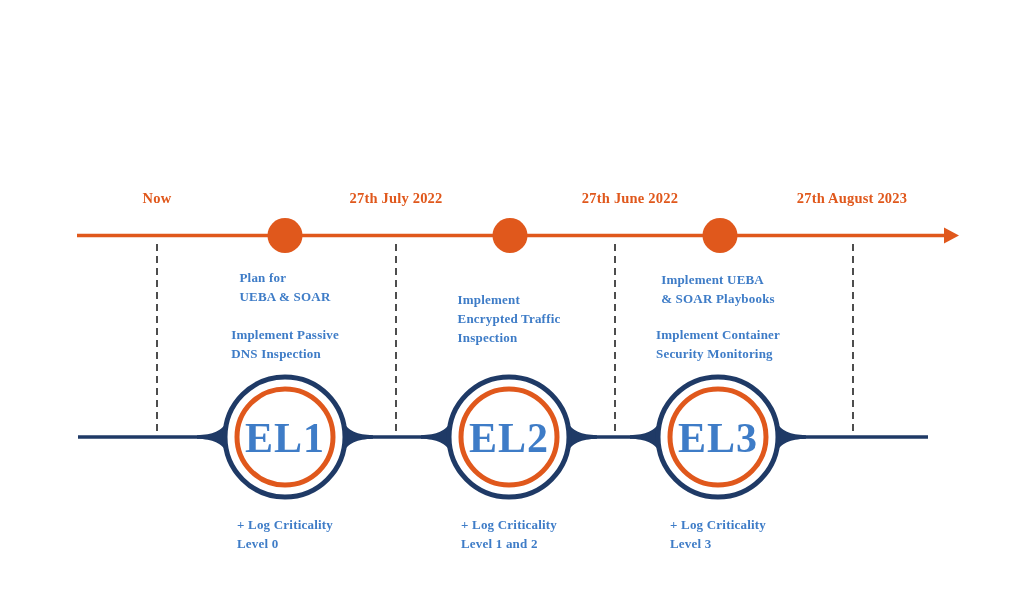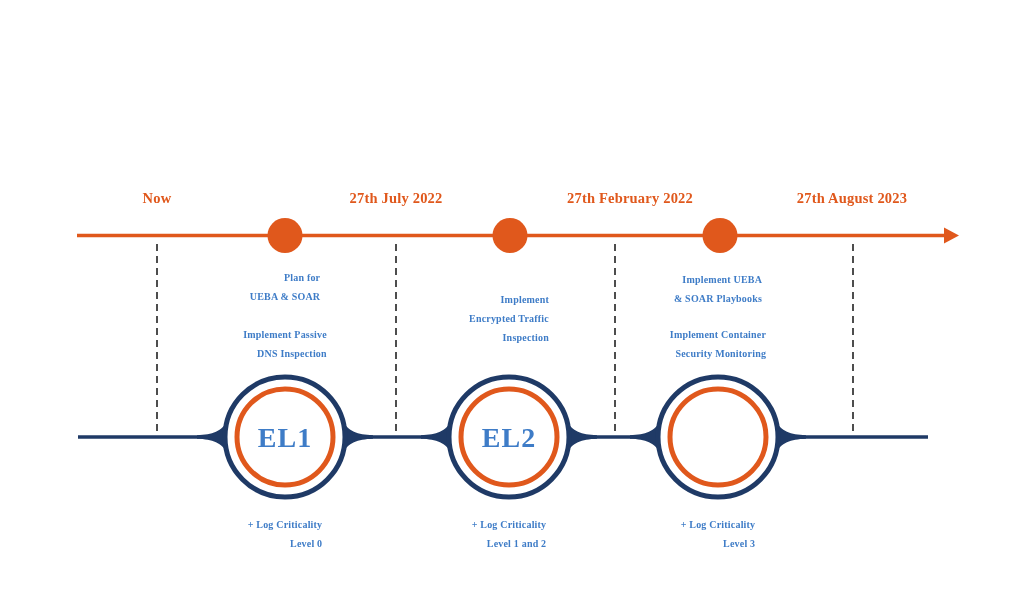--- a/index.html
+++ b/index.html
@@ -8,26 +8,26 @@
     font-family:Liberation Serif, serif;overflow:hidden;margin-top:41px;
   }
   .layer{position:absolute;left:0;top:0;}
   .date-label{
     position:absolute;top:149px;transform:translateX(-50%);
     color:#E0581C;font-weight:bold;font-size:14.5px;letter-spacing:.2px;
     white-space:nowrap;
   }
   .blue-block{
     position:absolute;transform:translateX(-50%);
-    color:#3E7CC7;font-weight:bold;font-size:10px;line-height:19px;
-    text-align:right;white-space:pre-line;letter-spacing:.2px;
+    color:#3E7CC7;font-weight:bold;font-size:13px;line-height:19px;
+    text-align:left;white-space:pre-line;letter-spacing:.2px;
   }
   .el-label{
     position:absolute;transform:translate(-50%,-50%);
-    color:#3E7CC7;font-weight:bold;font-size:28px;letter-spacing:1px;
+    color:#3E7CC7;font-weight:bold;font-size:42px;letter-spacing:1px;
     white-space:nowrap;
   }
 </style>
 </head>
 <body>
 
 <div class="stage">
 
   <svg class="layer" width="1024" height="589" viewBox="0 0 1024 589">
 
@@ -65,21 +65,21 @@
     <g transform="translate(718,396)">
       <path d="M-88,-1.8 C-72,-2.5 -64,-5 -56,-18 L-56,18 C-64,5 -72,2.5 -88,1.8 Z" fill="#1F3A66"></path>
       <path d="M88,-1.8 C72,-2.5 64,-5 56,-18 L56,18 C64,5 72,2.5 88,1.8 Z" fill="#1F3A66"></path>
       <circle r="60" fill="#ffffff" stroke="#1F3A66" stroke-width="5"></circle>
       <circle r="48" fill="#ffffff" stroke="#E0581C" stroke-width="5"></circle>
     </g>
   </svg>
 
   <div class="date-label" style="left:157px;">Now</div>
   <div class="date-label" style="left:396px;">27th July 2022</div>
-  <div class="date-label" style="left:630px;">27th February 2022</div>
+  <div class="date-label" style="left:630px;">27th June 2022</div>
   <div class="date-label" style="left:852px;">27th August 2023</div>
 
   <div class="blue-block" style="left:285px;top:227px;">Plan for
 UEBA &amp; SOAR</div>
   <div class="blue-block" style="left:285px;top:284px;">Implement Passive
 DNS Inspection</div>
   <div class="el-label" style="left:285px;top:397px;">EL1</div>
   <div class="blue-block" style="left:285px;top:474px;">+ Log Criticality
 Level 0</div>
 
@@ -87,16 +87,17 @@
 Encrypted Traffic
 Inspection</div>
   <div class="el-label" style="left:509px;top:397px;">EL2</div>
   <div class="blue-block" style="left:509px;top:474px;">+ Log Criticality
 Level 1 and 2</div>
 
   <div class="blue-block" style="left:718px;top:229px;">Implement UEBA
 &amp; SOAR Playbooks</div>
   <div class="blue-block" style="left:718px;top:284px;">Implement Container
 Security Monitoring</div>
+  <div class="el-label" style="left:718px;top:397px;">EL3</div>
   <div class="blue-block" style="left:718px;top:474px;">+ Log Criticality
 Level 3</div>
 
 </div>
 
 </body></html>

